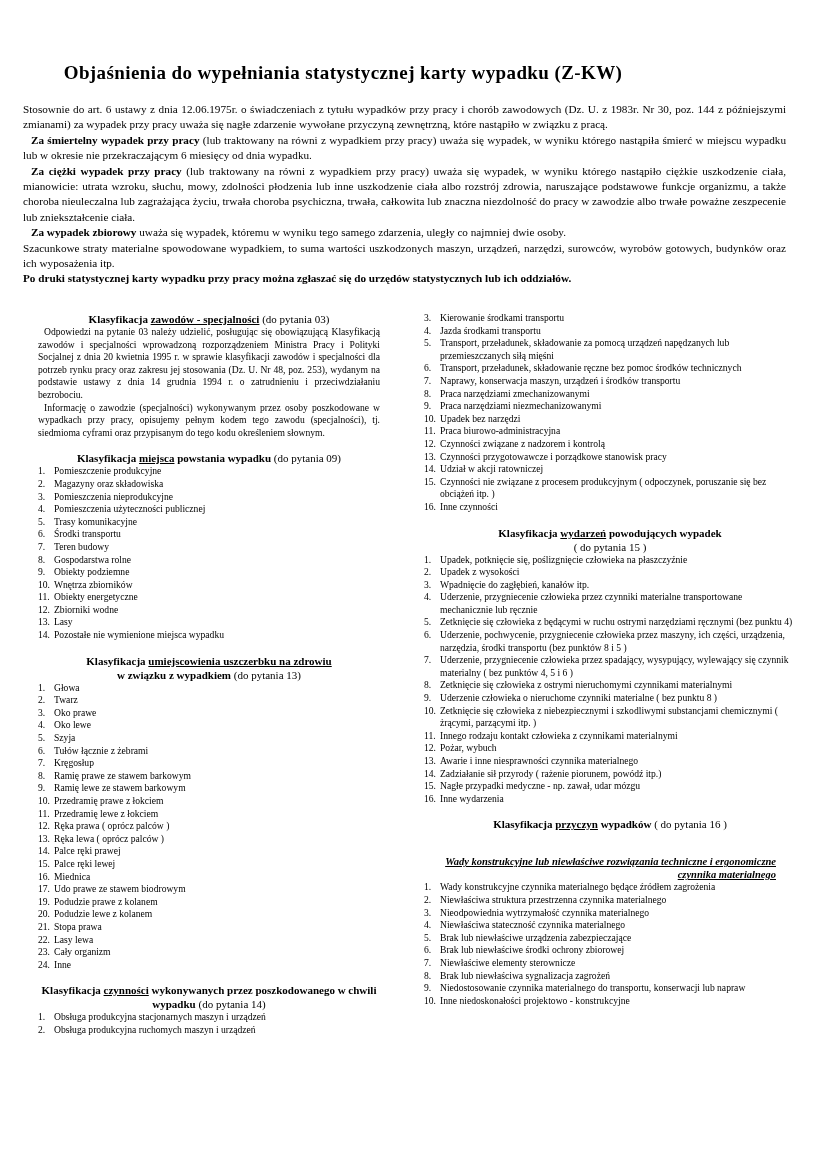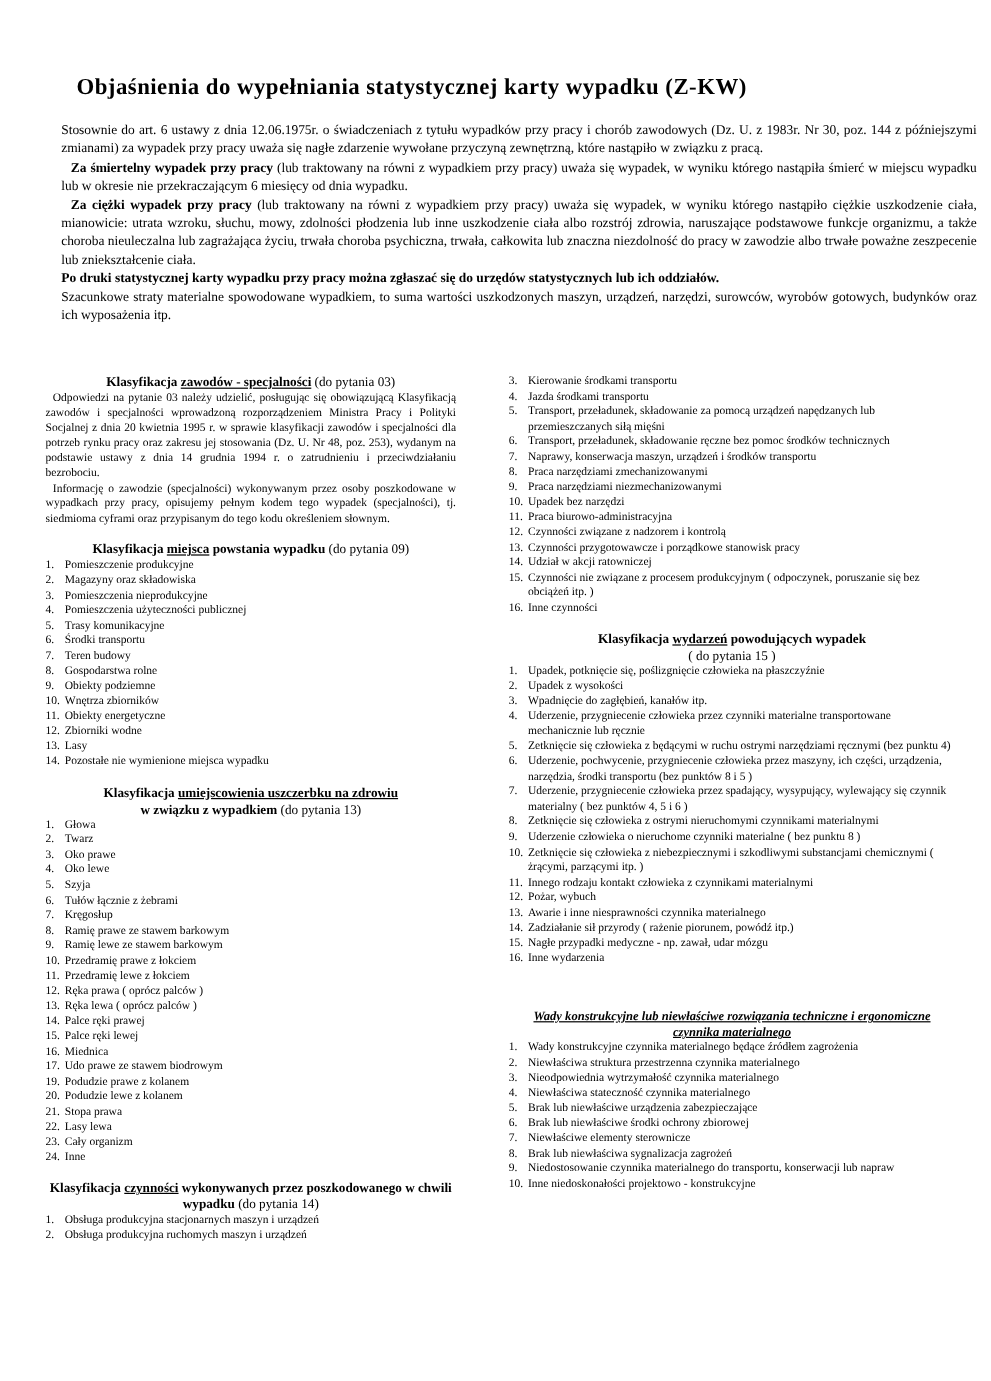--- a/index.html
+++ b/index.html
@@ -5,64 +5,65 @@
   html, body { margin: 0; padding: 0; background: #ffffff; }
   body {
     width: 826px; height: 1151px; position: relative; overflow: hidden;
     font-family: "Liberation Serif", serif; color: #000;
   }
   .title {
     position: absolute; top: 62px; left: 0; width: 686px; text-align: center;
     font-weight: bold; font-size: 19px; letter-spacing: 0.4px;
   }
   .intro {
-    position: absolute; top: 102px; left: 51px; width: 763px;
+    position: absolute; top: 102px; left: 23px; width: 763px;
     font-size: 11.2px; line-height: 15.4px; text-align: justify;
   }
   .intro p { margin: 0; }
   .intro p.ind { text-indent: 8px; }
   .col { position: absolute; font-size: 9.6px; line-height: 12.6px; }
   .col-left { top: 312px; left: 38px; width: 342px; }
   .col-right { top: 312px; left: 424px; width: 372px; }
   .sec-title {
     text-align: center; font-weight: bold; font-size: 11px; line-height: 14px;
   }
   .sec-title u { font-weight: bold; }
   .sec-title .norm { font-weight: normal; }
   .para { margin: 0; text-align: justify; }
   .para.ind { text-indent: 6px; }
   ol.list { margin: 0; padding: 0; list-style: none; }
   ol.list li { display: flex; }
   ol.list li .num { flex: 0 0 auto; min-width: 16px; }
   ol.list li .txt { flex: 1 1 auto; }
   .gap-m { height: 12px; }
   .sub-title { text-align: center; font-style: italic; font-weight: bold; font-size: 10.5px; line-height: 14px; }
-  .sub-title2 { text-align: center; font-style: italic; font-weight: bold; font-size: 10.5px; line-height: 13px; text-decoration: underline; padding: 0 20px; }
+  .sub-title2 { text-align: right; font-style: italic; font-weight: bold; font-size: 10.5px; line-height: 13px; text-decoration: underline; padding: 0 20px; }
   .right-list-indent { padding-left: 14px; }
 </style>
 </head>
 <body>
 
 <div class="title">Objaśnienia do wypełniania statystycznej karty wypadku (Z-KW)</div>
 
 <div class="intro">
   <p><span>Stosownie do art. 6 ustawy z dnia 12.06.1975r. o świadczeniach z tytułu wypadków przy pracy i chorób zawodowych (Dz. U. z 1983r. Nr 30, poz. 144 z późniejszymi zmianami) za wypadek przy pracy uważa się nagłe zdarzenie wywołane przyczyną zewnętrzną, które nastąpiło w związku z pracą.</span></p>
   <p class="ind"><b>Za śmiertelny wypadek przy pracy</b><span> (lub traktowany na równi z wypadkiem przy pracy) uważa się wypadek, w wyniku którego nastąpiła śmierć w miejscu wypadku lub w okresie nie przekraczającym 6 miesięcy od dnia wypadku.</span></p>
   <p class="ind"><b>Za ciężki wypadek przy pracy</b><span> (lub traktowany na równi z wypadkiem przy pracy) uważa się wypadek, w wyniku którego nastąpiło ciężkie uszkodzenie ciała, mianowicie: utrata wzroku, słuchu, mowy, zdolności płodzenia lub inne uszkodzenie ciała albo rozstrój zdrowia, naruszające podstawowe funkcje organizmu, a także choroba nieuleczalna lub zagrażająca życiu, trwała choroba psychiczna, trwała, całkowita lub znaczna niezdolność do pracy w zawodzie albo trwałe poważne zeszpecenie lub zniekształcenie ciała.</span></p>
+  <p class="ind"><b>Za wypadek zbiorowy</b><span> uważa się wypadek, któremu w wyniku tego samego zdarzenia, uległy co najmniej dwie osoby.</span></p>
+  <p><span>Szacunkowe straty materialne spowodowane wypadkiem, to suma wartości uszkodzonych maszyn, urządzeń, narzędzi, surowców, wyrobów gotowych, budynków oraz ich wyposażenia itp.</span></p>
   <p style="font-weight:bold"><span>Po druki statystycznej karty wypadku przy pracy można zgłaszać się do urzędów statystycznych lub ich oddziałów.</span></p>
-  <p><span>Szacunkowe straty materialne spowodowane wypadkiem, to suma wartości uszkodzonych maszyn, urządzeń, narzędzi, surowców, wyrobów gotowych, budynków oraz ich wyposażenia itp.</span></p>
 </div>
 
 <div class="col col-left">
 
   <div class="sec-title">
     <span>Klasyfikacja </span><u>zawodów - specjalności</u><span class="norm"> (do pytania 03)</span>
   </div>
   <p class="para ind">Odpowiedzi na pytanie 03 należy udzielić, posługując się obowiązującą Klasyfikacją zawodów i specjalności wprowadzoną rozporządzeniem Ministra Pracy i Polityki Socjalnej z dnia 20 kwietnia 1995 r. w sprawie klasyfikacji zawodów i specjalności dla potrzeb rynku pracy oraz zakresu jej stosowania (Dz. U. Nr 48, poz. 253), wydanym na podstawie ustawy z dnia 14 grudnia 1994 r. o zatrudnieniu i przeciwdziałaniu bezrobociu.</p>
-  <p class="para ind">Informację o zawodzie (specjalności) wykonywanym przez osoby poszkodowane w wypadkach przy pracy, opisujemy pełnym kodem tego wypadek (specjalności), tj. siedmioma cyframi oraz przypisanym do tego kodu określeniem słownym.</p>
+  <p class="para ind">Informację o zawodzie (specjalności) wykonywanym przez osoby poszkodowane w wypadkach przy pracy, opisujemy pełnym kodem tego zawodu (specjalności), tj. siedmioma cyframi oraz przypisanym do tego kodu określeniem słownym.</p>
 
   <div class="gap-m"></div>
   <div class="sec-title">
     <span>Klasyfikacja </span><u>miejsca</u><span> powstania wypadku</span><span class="norm"> (do pytania 09)</span>
   </div>
   <ol class="list" id="list-miejsce">
       <li>
         <span class="num">1.</span>
         <span class="txt">Pomieszczenie produkcyjne</span>
       </li>
@@ -362,20 +363,23 @@
         <span class="num">15.</span>
         <span class="txt">Nagłe przypadki medyczne - np. zawał, udar mózgu</span>
       </li>
       <li>
         <span class="num">16.</span>
         <span class="txt">Inne wydarzenia</span>
       </li>
     </ol>
 
   <div class="gap-m"></div>
+  <div class="sec-title">
+    <span>Klasyfikacja </span><u>przyczyn</u><span> wypadków</span><span class="norm"> ( do pytania 16 )</span>
+  </div>
   <div class="gap-m"></div>
   <div class="gap-m"></div>
   <div class="sub-title2">Wady konstrukcyjne lub niewłaściwe rozwiązania techniczne i ergonomiczne czynnika materialnego</div>
   <ol class="list right-list-indent" id="list-przyczyny">
       <li>
         <span class="num">1.</span>
         <span class="txt">Wady konstrukcyjne czynnika materialnego będące źródłem zagrożenia</span>
       </li>
       <li>
         <span class="num">2.</span>

